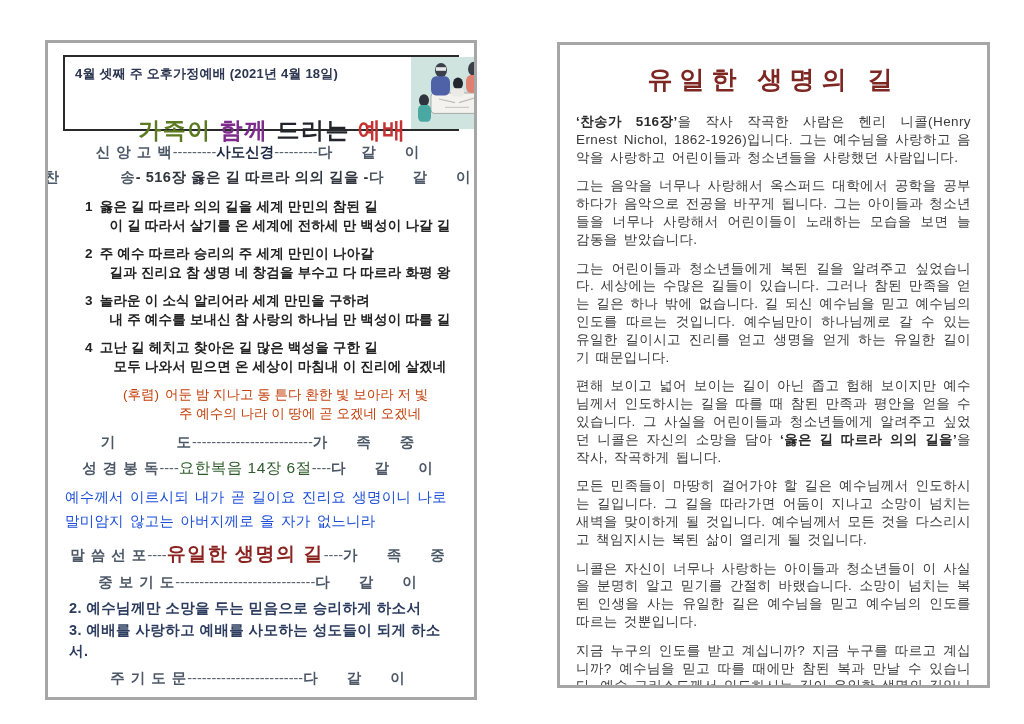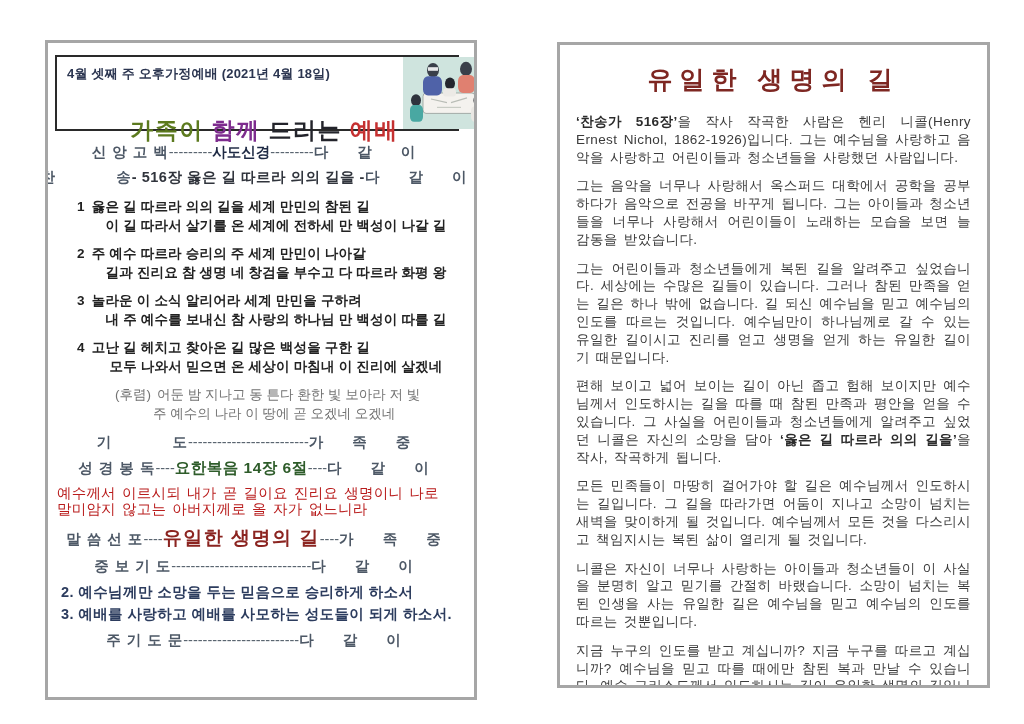--- a/index.html
+++ b/index.html
@@ -10,21 +10,21 @@
     font-family: "Liberation Sans", sans-serif;
     position: relative;
     overflow: hidden;
   }
   .page {
     position: absolute;
     background: #ffffff;
     border: 3px solid #a6a6a6;
     overflow: hidden;
   }
-  .page-left  { left: 45px;  top: 40px; width: 432px; height: 660px; padding: 12px 15px 10px 7px; }
+  .page-left  { left: 45px;  top: 40px; width: 432px; height: 660px; padding: 12px 15px 10px 15px; }
   .page-right { left: 557px; top: 42px; width: 433px; height: 646px; padding: 12px 16px; }
 
   
   .header-box {
     border: 2px solid #2a2a2a;
     display: flex;
     align-items: stretch;
     height: 76px;
     margin-bottom: 12px;
   }
@@ -45,34 +45,34 @@
   .order-row {
     display: flex; justify-content: center; align-items: baseline;
     font-size: 14.5px; color: #4d5866;
     margin: 6px 2px; white-space: pre; font-weight: bold;
   }
   .row-label { letter-spacing: 1px; }
   .dashes { color: #5a6570; font-weight: normal; }
   .row-who { letter-spacing: 7px; }
   .val-creed   { font-weight: bold; color: #1e2a44; }
   .val-hymn    { font-weight: bold; color: #30343c; letter-spacing: 0.5px; }
-  .val-scripture { font-weight: bold; color: #2e5c2a; font-size: 15.5px; letter-spacing: 0.5px; }
+  .val-scripture { font-weight: normal; color: #2e5c2a; font-size: 15.5px; letter-spacing: 0.5px; }
   .val-sermon  { font-weight: bold; color: #8b2420; font-size: 19px; letter-spacing: 1.5px; }
 
   
   .verses { margin: 10px 0 4px 22px; font-weight: bold; }
   .verse { margin-bottom: 9px; font-size: 13.5px; color: #222; line-height: 19px; letter-spacing: 0.2px; }
   .verse-l1 .v-num { margin-right: 7px; }
   .verse-l2 { margin-left: 16px; text-align: center; }
-  .chorus { margin: 2px 0 10px 60px; font-size: 13.5px; color: #737373; line-height: 19px; }
+  .chorus { margin: 2px 0 10px 60px; font-size: 13.5px; color: #c2410c; line-height: 19px; }
   .chorus-l1 .c-label { margin-right: 6px; }
-  .chorus-l2 { margin-left: 38px; }
+  .chorus-l2 { margin-left: 56px; }
 
   .scripture-text {
-    font-size: 14.5px; color: #b91c1c; line-height: 16px;
+    font-size: 14.5px; color: #1d4ed8; line-height: 24px;
     margin: 6px 2px 8px 2px; letter-spacing: 0.2px; word-spacing: 2px;
   }
 
   .prayer-items { margin: 4px 0 6px 6px; }
   .prayer-item {
     color: #2c3c5e; font-size: 14.5px; line-height: 21.5px;
     letter-spacing: 0.4px; font-weight: bold;
   }
 
   

